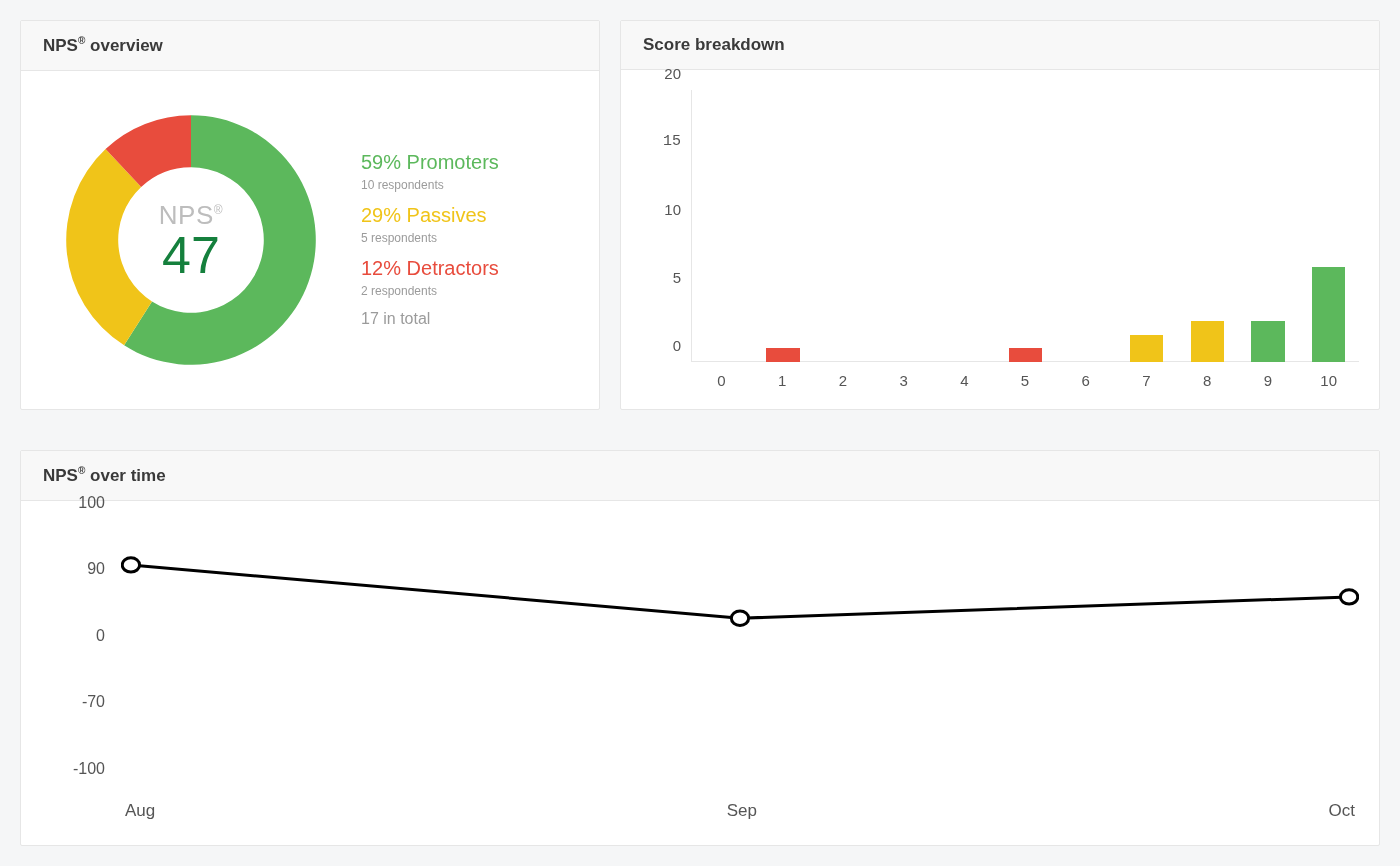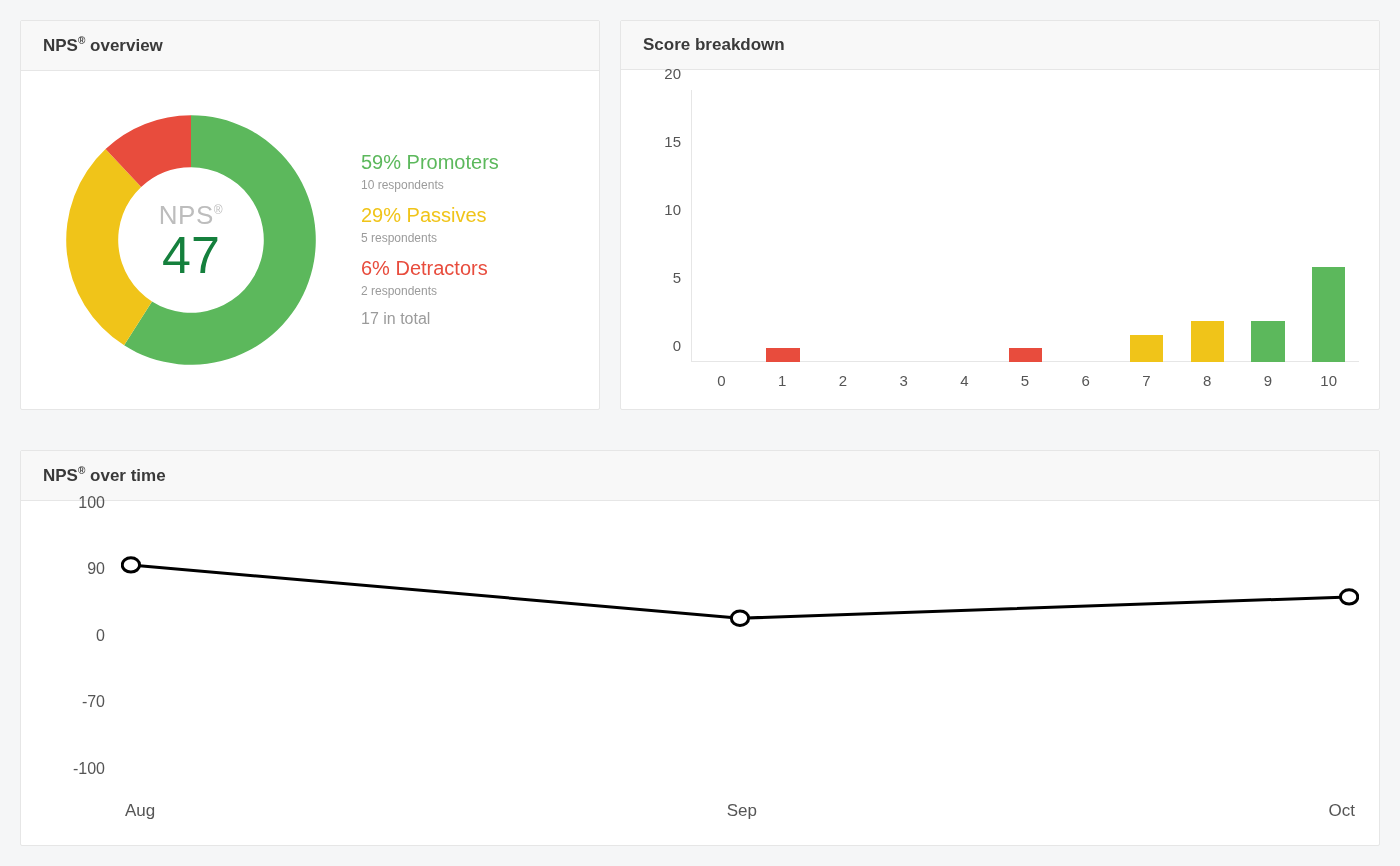--- a/index.html
+++ b/index.html
@@ -231,38 +231,38 @@
       <div class="legend">
         <div class="legend-row">
           <div class="pct green">59% Promoters</div>
           <div class="sub">10 respondents</div>
         </div>
         <div class="legend-row">
           <div class="pct yellow">29% Passives</div>
           <div class="sub">5 respondents</div>
         </div>
         <div class="legend-row">
-          <div class="pct red">6% Detractors</div>
+          <div class="pct red">12% Detractors</div>
           <div class="sub">2 respondents</div>
         </div>
         <div class="legend-total">17 in total</div>
       </div>
     </div>
   </div>
 
   <div class="card">
     <div class="card-header">Score breakdown</div>
     <div class="card-body">
       <div class="bar-chart" id="bar-chart">
         <div class="bar-plot">
           <div class="bar-yaxis" id="bar-yaxis">
               <div class="bar-ytick" style="bottom: 0%;">0</div>
               <div class="bar-ytick" style="bottom: 25%;">5</div>
               <div class="bar-ytick" style="bottom: 50%;">10</div>
-              <div class="bar-ytick" style="bottom: 75%;">15</div>
+              <div class="bar-ytick" style="bottom: 75%; font-family: Liberation Mono, monospace;">15</div>
               <div class="bar-ytick" style="bottom: 100%;">20</div>
             </div>
           <div class="bar-area">
             <div class="bar-baseline"></div>
             <div class="bars" id="bars">
                 <div class="bar-col">
                   <div class="bar" style="height: 0%; background: rgb(232, 76, 61);"></div>
                 </div>
                 <div class="bar-col">
                   <div class="bar" style="height: 5%; background: rgb(232, 76, 61);"></div>

